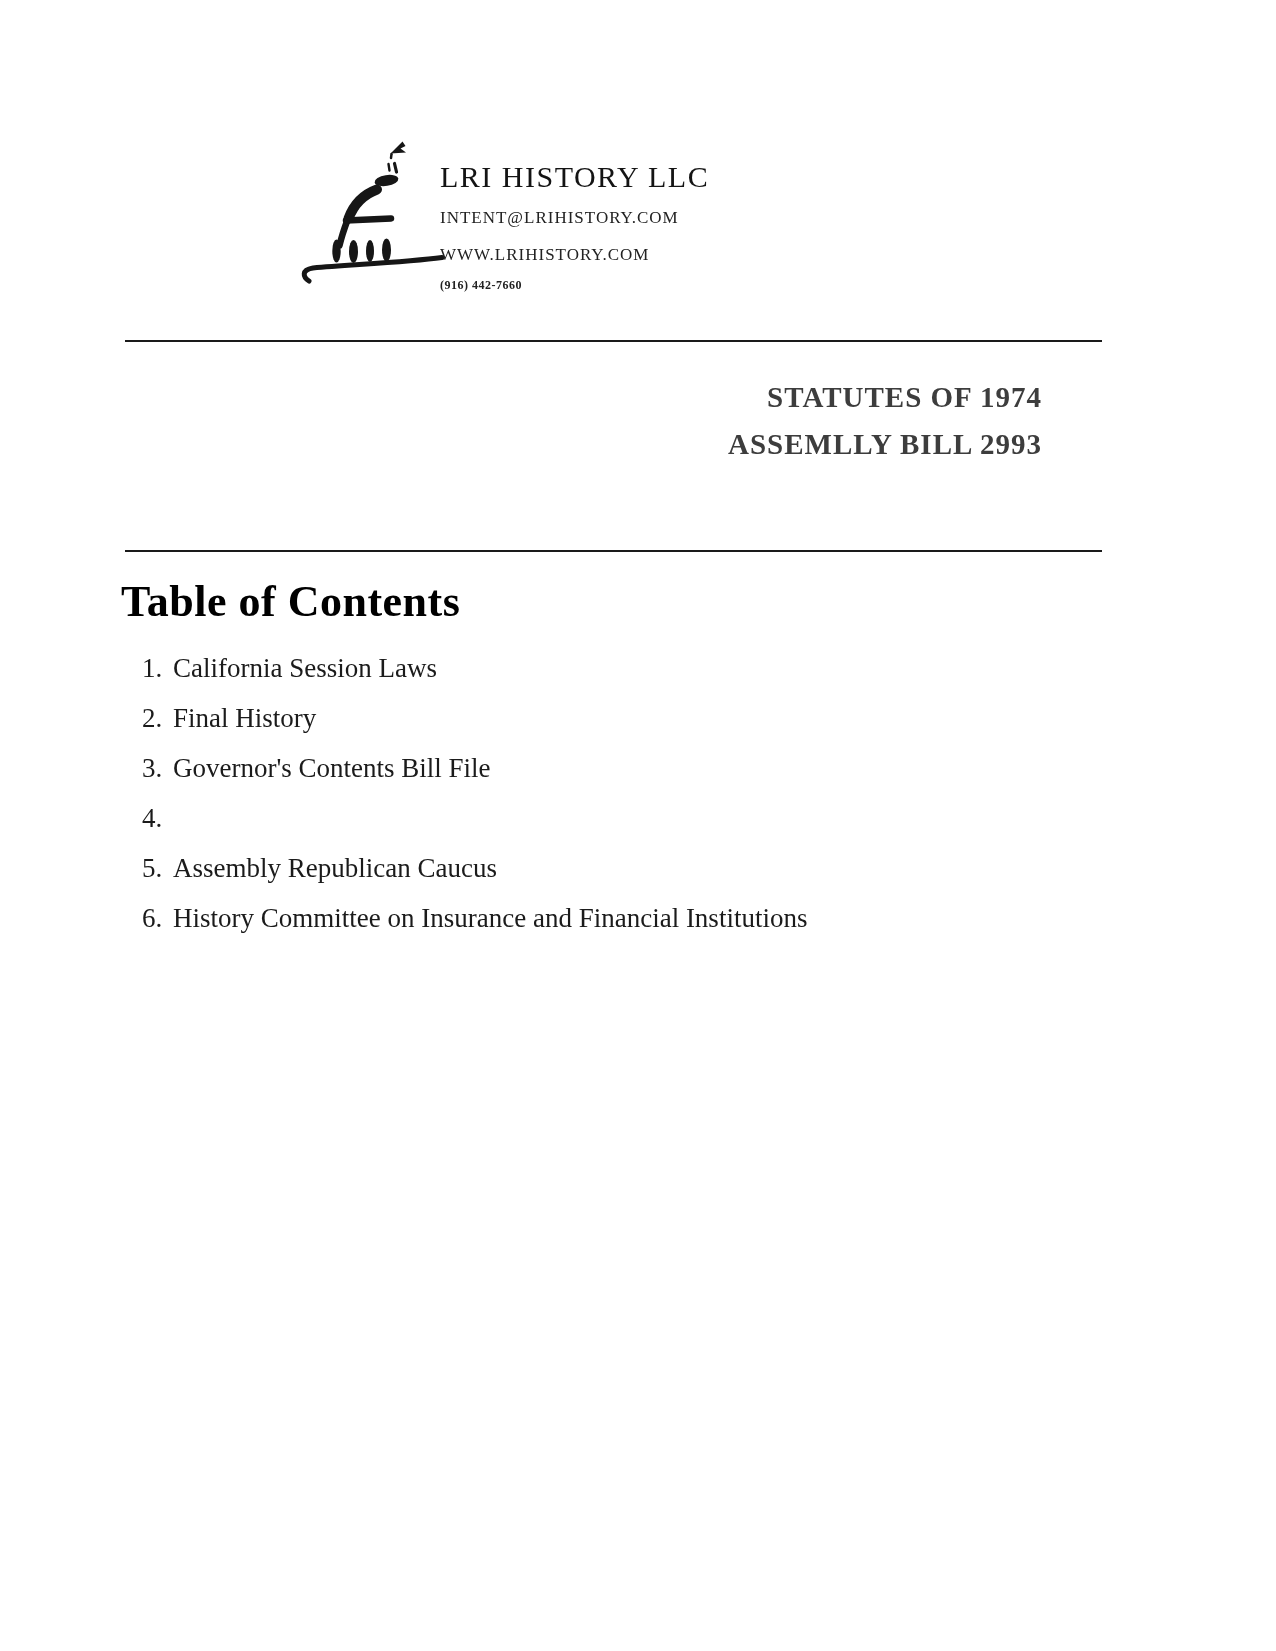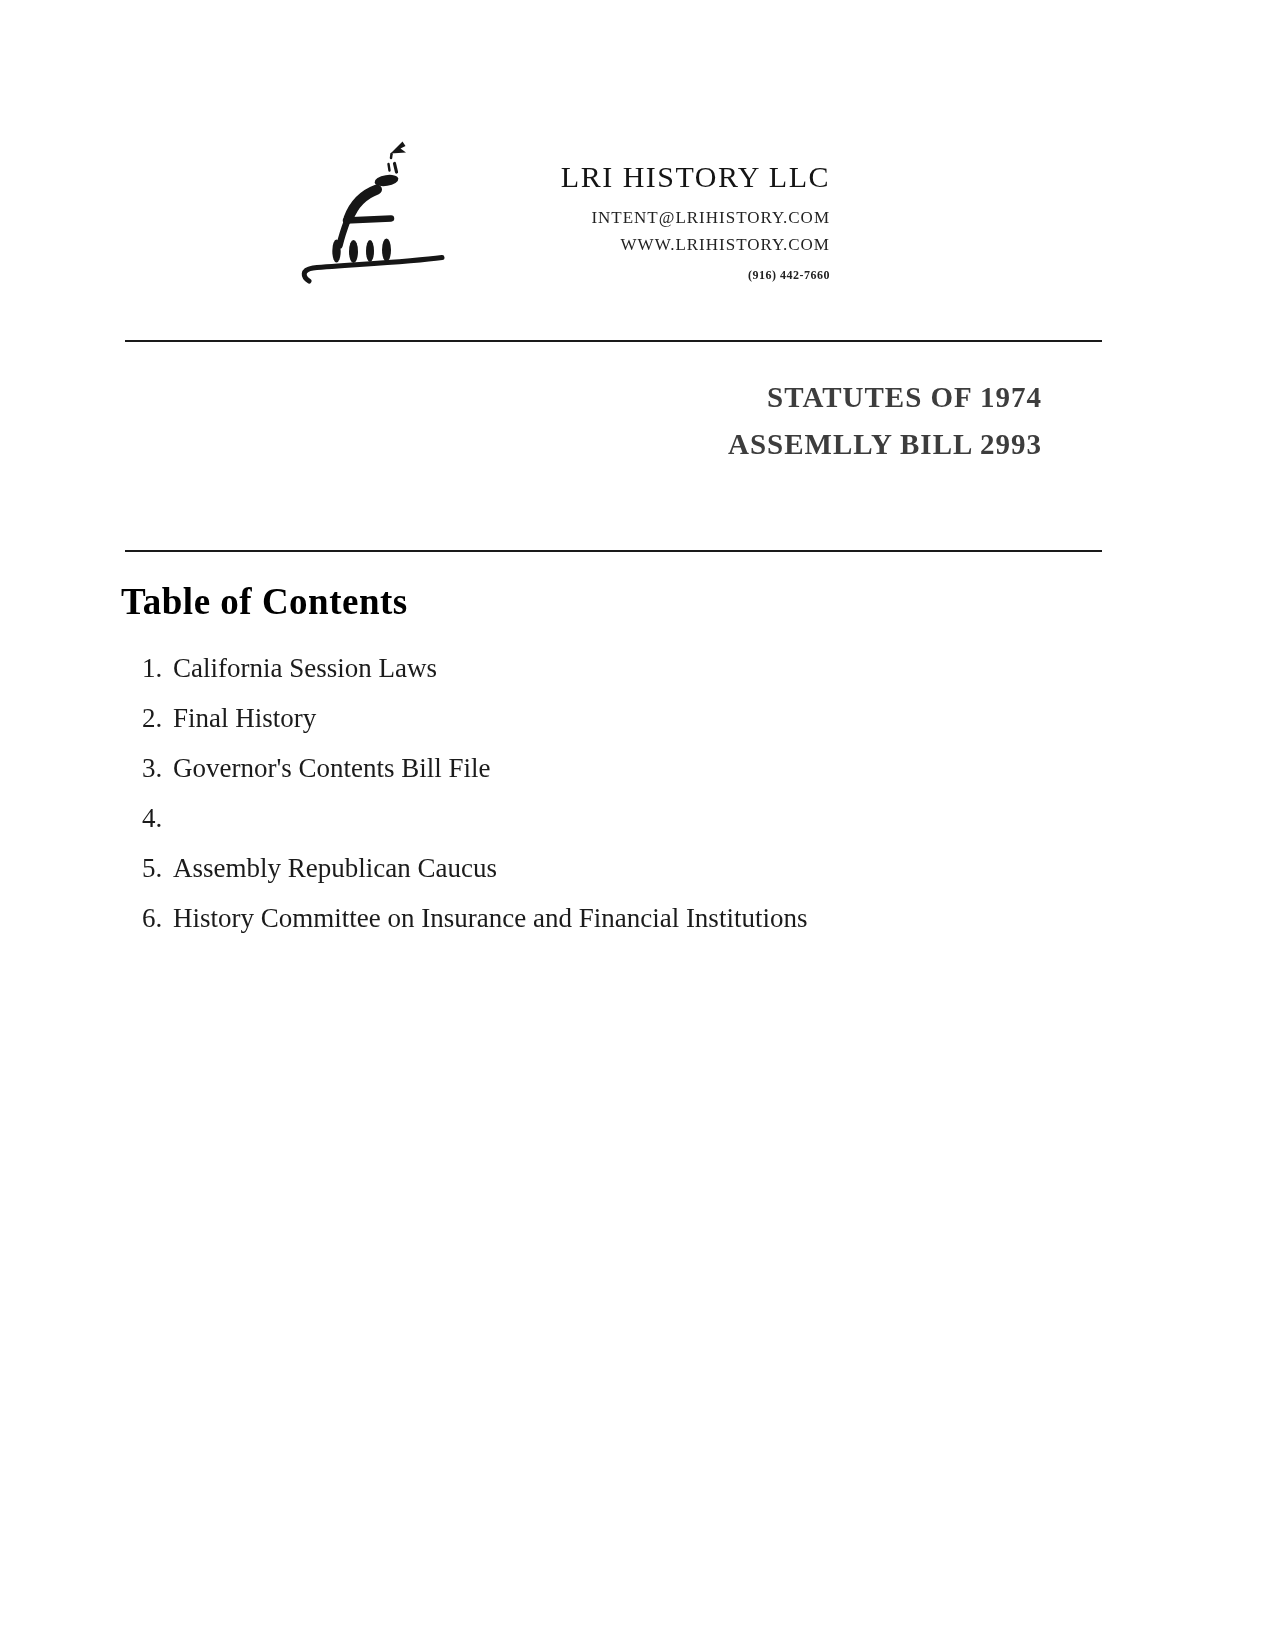--- a/index.html
+++ b/index.html
@@ -20,40 +20,40 @@
     left: 290px;
     top: 120px;
     width: 160px;
     height: 170px;
   }
   .header-text {
     position: absolute;
     left: 440px;
     top: 162px;
     width: 390px;
-    text-align: right;
+    text-align: left;
   }
   .company-name {
     margin: 0;
     font-size: 30px;
     font-weight: 400;
     line-height: 30px;
     letter-spacing: 1.5px;
     color: #141414;
     white-space: nowrap;
   }
   .contact-line {
     font-size: 17px;
     line-height: 24px;
     letter-spacing: 1px;
     color: #222222;
     white-space: nowrap;
   }
   .contact-email   { margin-top: 14px; }
-  .contact-website { margin-top: 3px; }
+  .contact-website { margin-top: 13px; }
   .contact-phone   { margin-top: 6px; font-size: 12px; letter-spacing: 0.5px; font-weight: bold; }
   .rule {
     position: absolute;
     left: 125px;
     width: 977px;
     height: 2px;
     background: #1a1a1a;
   }
   .rule-top    { top: 340px; }
   .rule-bottom { top: 550px; }
@@ -70,21 +70,21 @@
     line-height: 47px;
     letter-spacing: 1px;
     color: #3d3d3d;
     white-space: pre;
   }
   .toc-title {
     position: absolute;
     left: 121px;
     top: 585px;
     margin: 0;
-    font-size: 37px;
+    font-size: 44px;
     font-weight: 700;
     line-height: 34px;
     letter-spacing: 0.5px;
     color: #000000;
     white-space: nowrap;
   }
   .toc-list {
     position: absolute;
     left: 142px;
     top: 655px;

